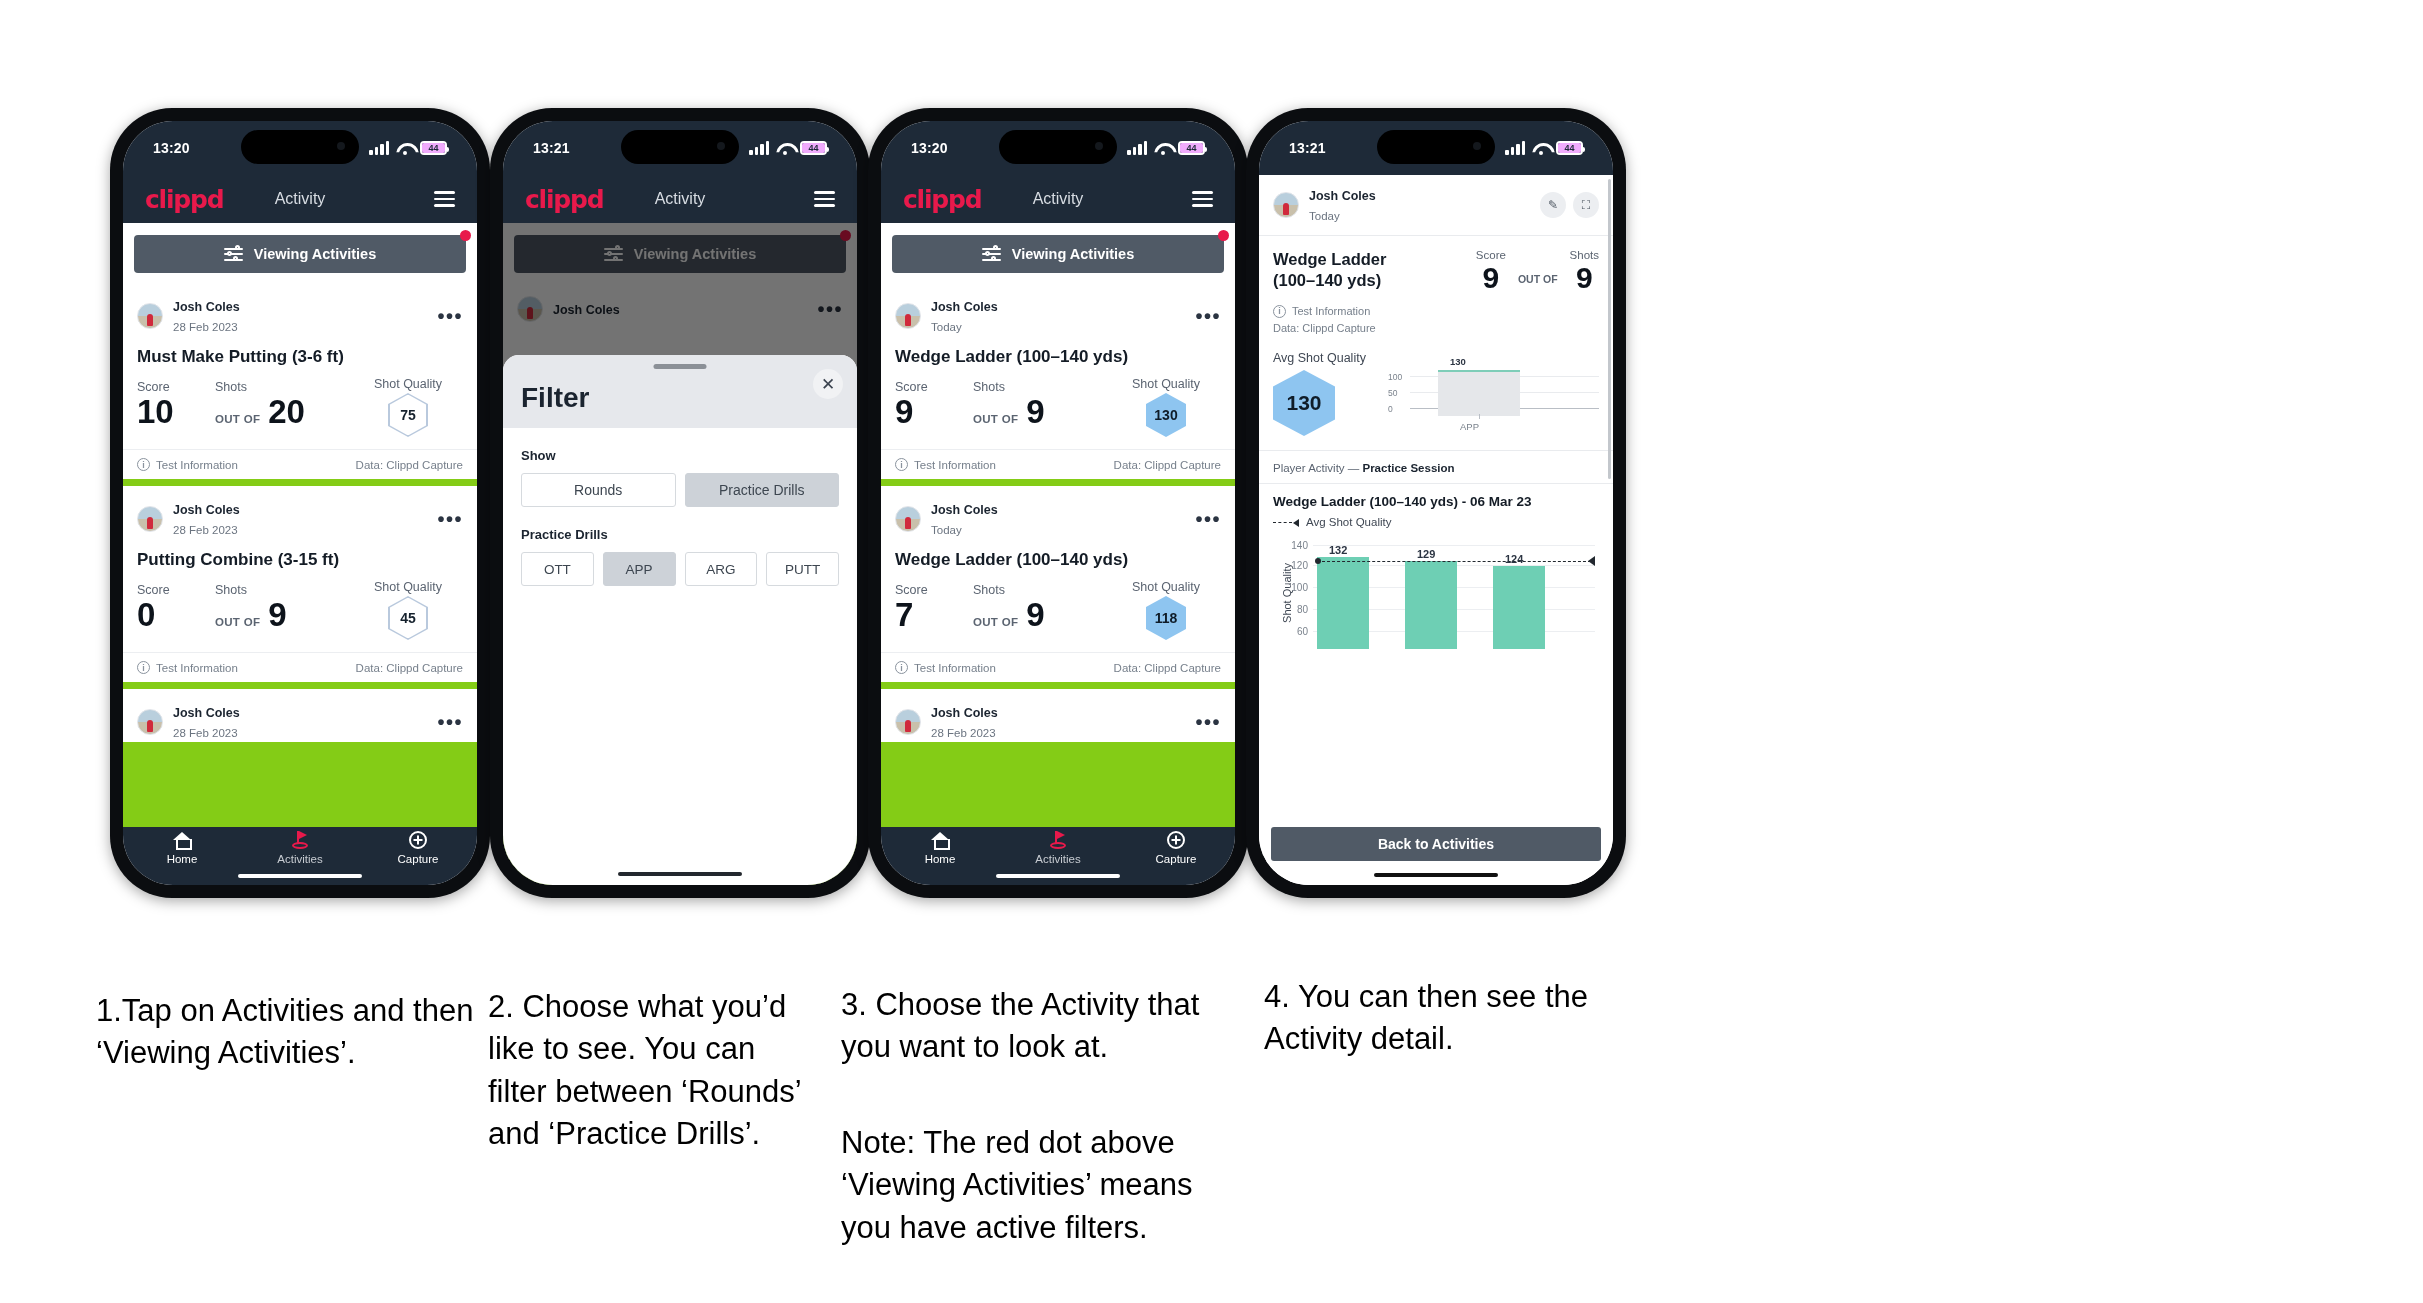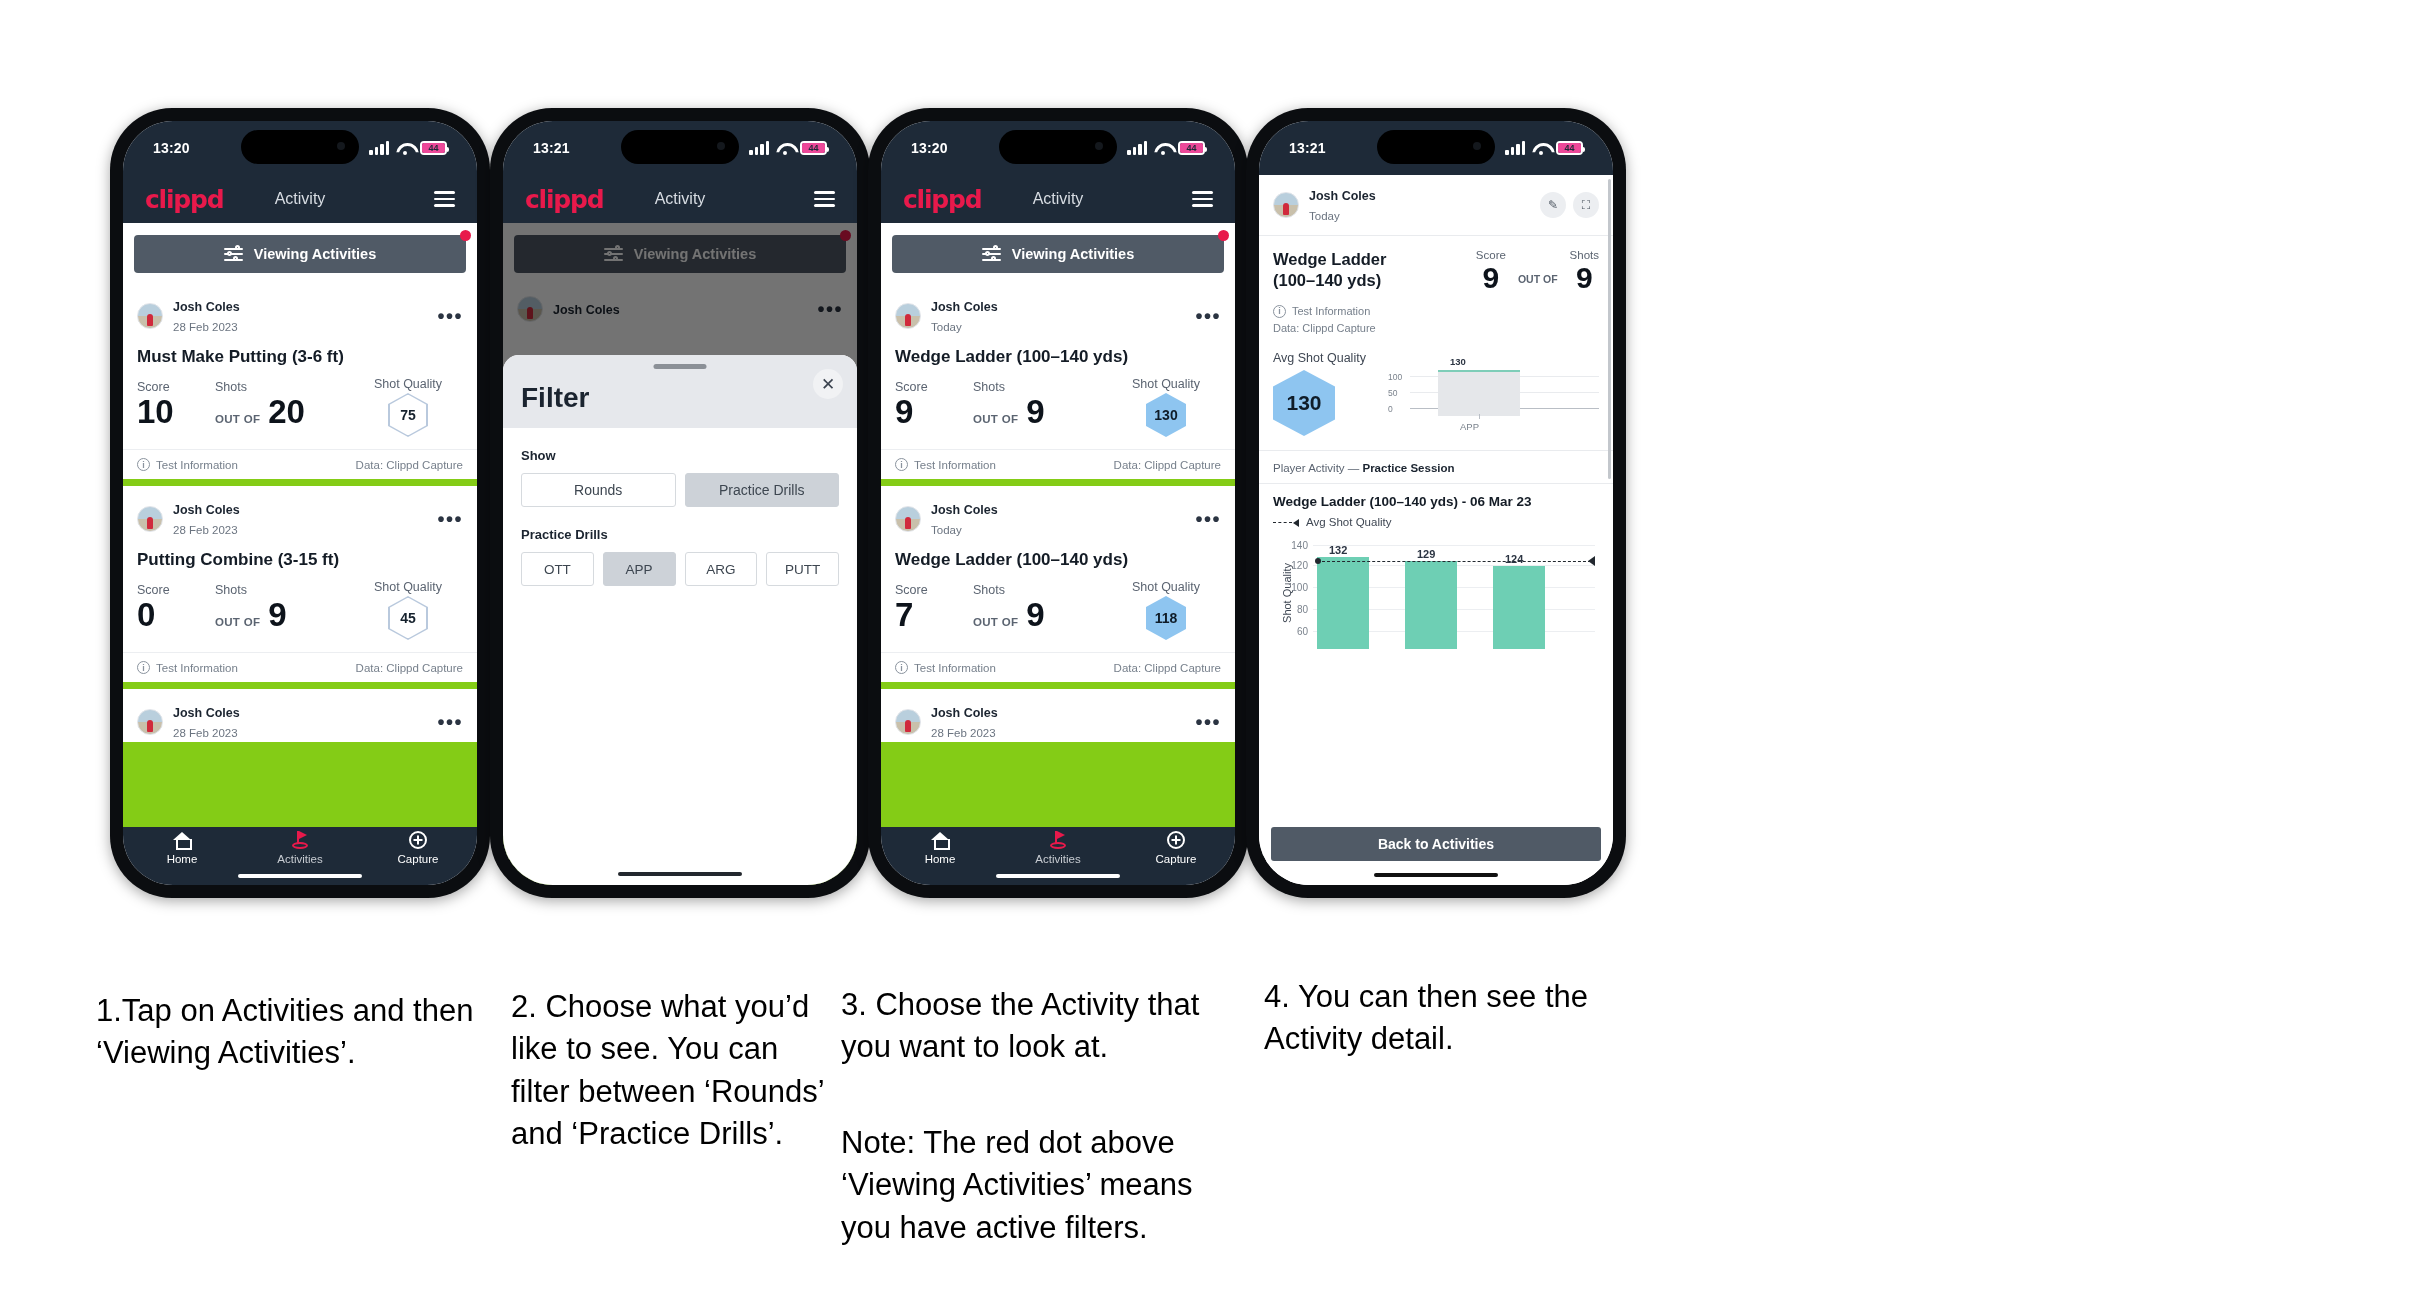--- a/index.html
+++ b/index.html
@@ -71,21 +71,21 @@
     background:#fff; border-radius:50%;
   }
   .ico-batt {
     width:27px; height:14px; border:2px solid #fff; border-radius:4px;
     position:relative; display:flex; align-items:center; justify-content:center;
   }
   .ico-batt::after{
     content:''; position:absolute; right:-4px; top:4px;
     width:2px;height:5px;background:#fff;border-radius:0 2px 2px 0;
   }
-  .batt-txt { font-size:9px; font-weight:bold; color:#1e2a38; background:#ec4899;
+  .batt-txt { font-size:9px; font-weight:bold; color:#1e2a38; background:#f0abfc;
     width:100%; height:100%; display:flex; align-items:center; justify-content:center;
     border-radius:2px; }
 
   
   .appbar {
     height: 48px; background:#1e2a38; color:#fff;
     display:flex; align-items:center; padding:0 22px; flex:none;
     position: relative;
   }
   .logo {
@@ -902,18 +902,18 @@
           </div>
         </div>
 
         <div class="back-activities">Back to Activities</div>
         <div class="home-indicator" style="bottom:8px; background:#111;"></div>
       </div>
     </div>
   </div>
 
   <div class="caption" style="left:96px; top:990px; width:390px;">1.Tap on Activities and then ‘Viewing Activities’.</div>
-  <div class="caption" style="left:511px; top:986px; width:330px;">2. Choose what you’d like to see. You can filter between ‘Rounds’ and ‘Practice Drills’.</div>
+  <div class="caption" style="left:488px; top:986px; width:330px;">2. Choose what you’d like to see. You can filter between ‘Rounds’ and ‘Practice Drills’.</div>
   <div class="caption" style="left:841px; top:984px; width:380px;">3. Choose the Activity that you want to look at.</div>
   <div class="caption" style="left:841px; top:1122px; width:380px;">Note: The red dot above ‘Viewing Activities’ means you have active filters.</div>
   <div class="caption" style="left:1264px; top:976px; width:330px;">4. You can then see the Activity detail.</div>
 
 </div>
 
 </body></html>

